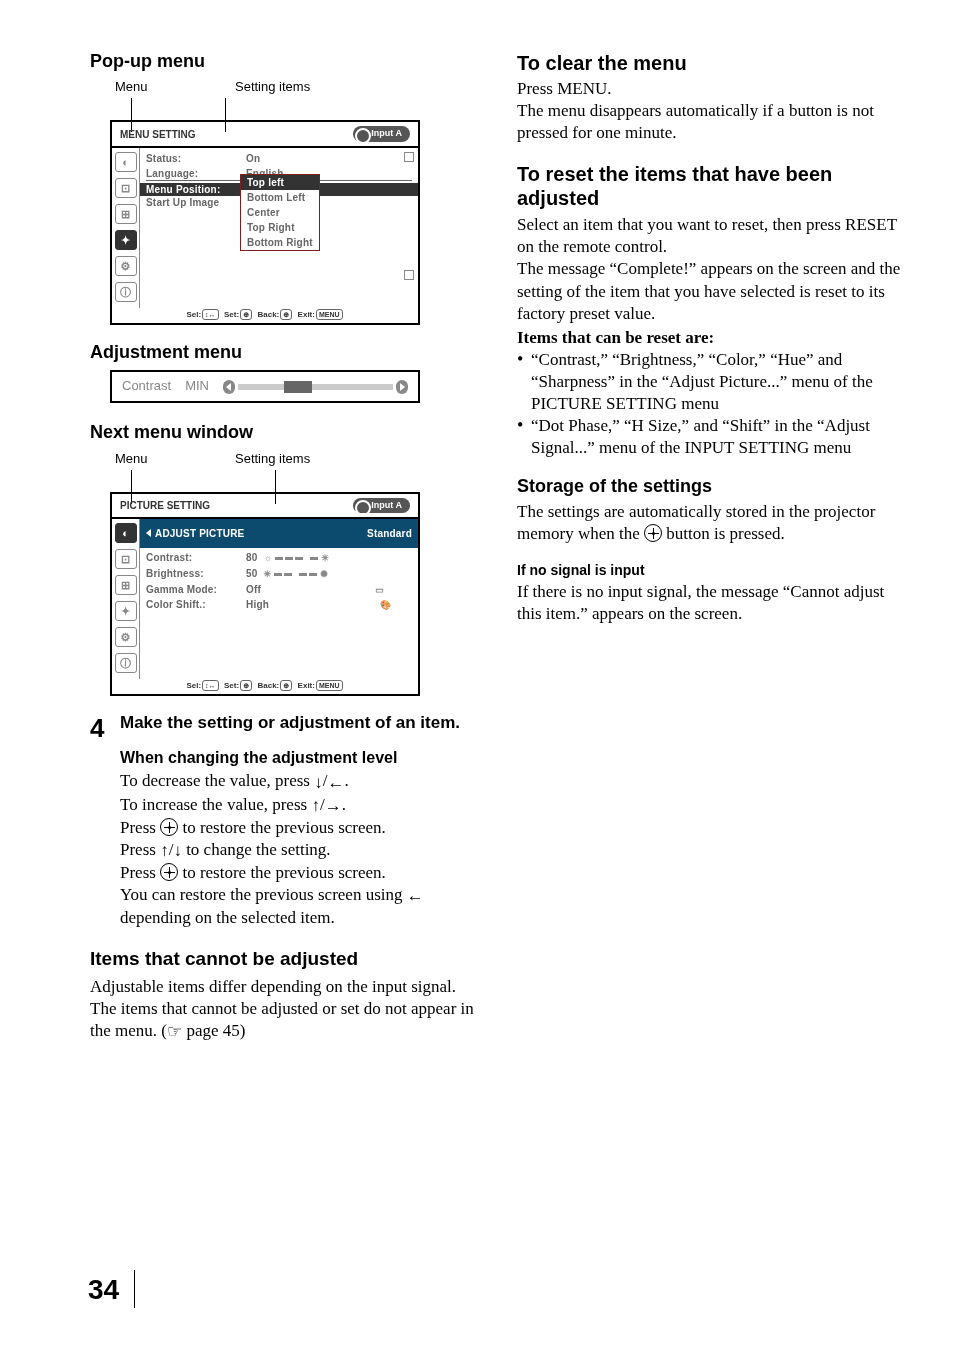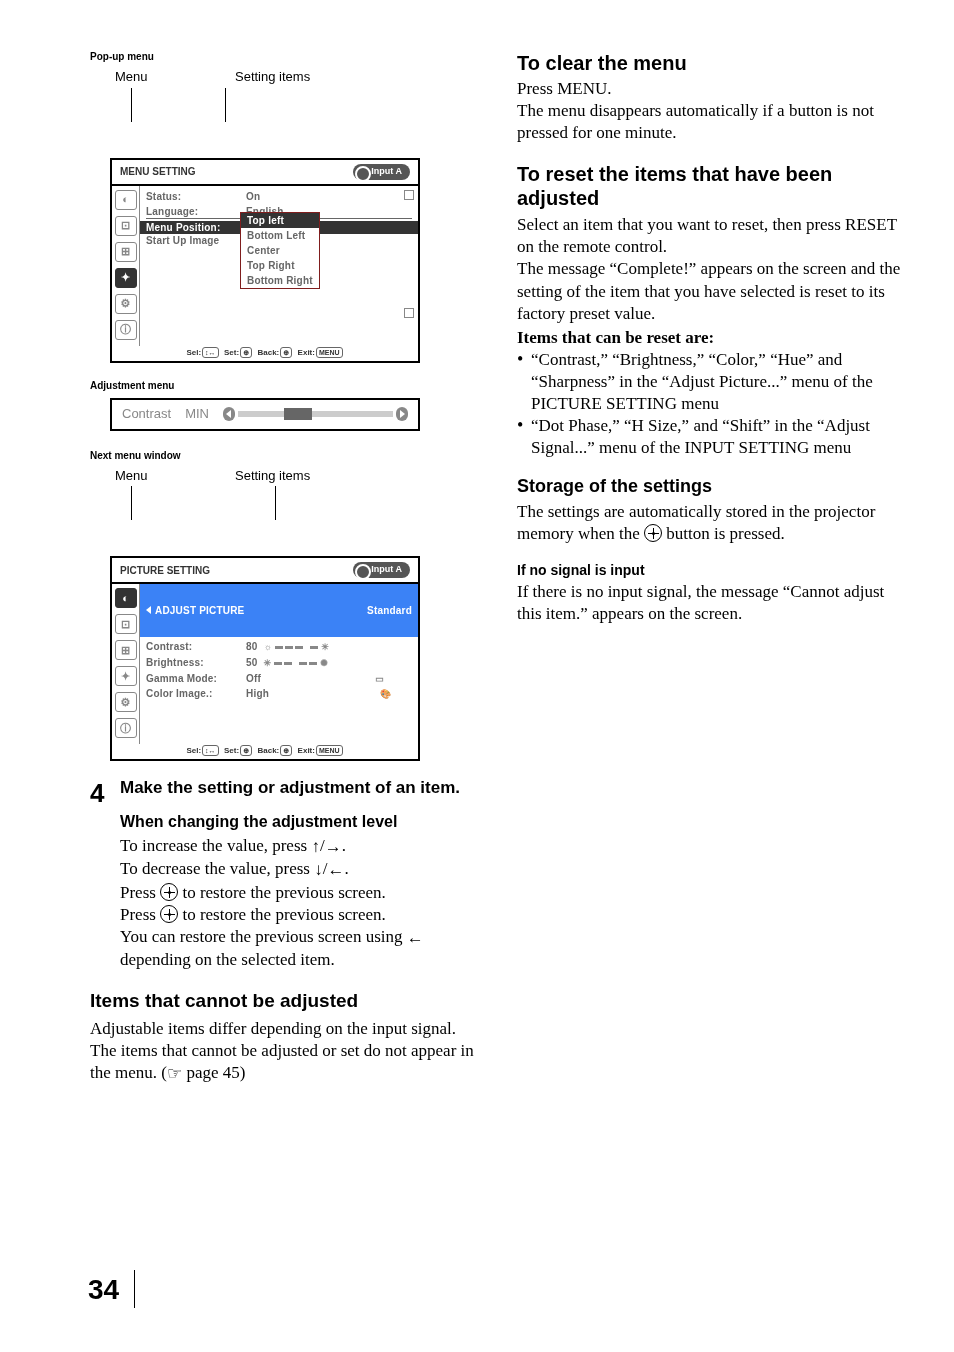--- a/index.html
+++ b/index.html
@@ -19,35 +19,34 @@
       gap: 40px;
     }
     .col {
       flex: 1;
       min-width: 0;
     }
     .bold { font-weight: bold; }
     .sec-label {
       font-family: Arial, Helvetica, sans-serif;
       font-weight: bold;
-      font-size: 10px;
+      font-size: 18px;
       margin-bottom: 6px;
     }
     
     .menu-box {
       border: 2px solid #000;
       width: 310px;
       margin-left: 20px;
       margin-bottom: 16px;
       font-family: Arial, Helvetica, sans-serif;
       font-size: 10px;
       font-weight: bold;
       color: #666;
       position: relative;
-      margin-top: 48px;
     }
     .menu-header {
       display: flex;
       justify-content: space-between;
       align-items: center;
       padding: 4px 8px;
       border-bottom: 2px solid #000;
     }
     .menu-header-title { color: #333; }
     .input-badge {
@@ -343,24 +342,24 @@
       gap: 2px;
       vertical-align: middle;
     }
     .pbar .seg {
       width: 8px; height: 3px; background: #888;
     }
     .pbar .seg.gap { width: 3px; background: transparent; }
     .tiny-icon { font-size: 9px; color: #888; }
     .standard-row {
       display: flex;
-      background: #3b82f6;
+      background: #0c4a6e;
       color: #fff;
       margin: -4px -6px 3px;
-      padding: 20px 6px;
+      padding: 8px 6px;
       justify-content: space-between;
       align-items: center;
       gap: 22px;
     }
     .standard-row .tri {
       width:0; height:0;
       border-top:4px solid transparent;
       border-bottom:4px solid transparent;
       border-right:5px solid #fff;
       display:inline-block;
@@ -510,21 +509,21 @@
               <span class="tiny-icon">✺</span>
             </div>
           </div>
           <div class="menu-row">
             <div class="menu-key">Gamma Mode:</div>
             <div class="menu-val"><span>Off</span>
               <span class="right-col-sm" style="text-align:right;"><span class="tiny-icon">▭</span></span>
             </div>
           </div>
           <div class="menu-row">
-            <div class="menu-key">Color Image.:</div>
+            <div class="menu-key">Color Shift.:</div>
             <div class="menu-val"><span>High</span>
               <span class="right-col-sm" style="text-align:right;"><span class="tiny-icon">🎨</span></span>
             </div>
           </div>
         </div>
       </div>
       <div class="menu-footer">
         <b>Sel:</b><span>↕↔</span>&nbsp;
         <b>Set:</b><span>⊕</span>&nbsp;
         <b>Back:</b><span>⊕</span>&nbsp;
@@ -532,29 +531,32 @@
       </div>
     </div>
 
     <div class="step-row">
       <div class="step-num">4</div>
       <div class="step-body">
         <div class="step-head">Make the setting or adjustment of an item.</div>
 
         <div class="subhead">When changing the adjustment level</div>
         <div class="para">
+          <span>To decrease the value, press </span><span class="icon-arrow arrow-down"></span>/<span class="icon-arrow arrow-left"></span>.
+        </div>
+        <div class="para">
           <span>To increase the value, press </span><span class="icon-arrow arrow-up"></span>/<span class="icon-arrow arrow-right"></span>.
-        </div>
-        <div class="para">
-          <span>To decrease the value, press </span><span class="icon-arrow arrow-down"></span>/<span class="icon-arrow arrow-left"></span>.
         </div>
         <div class="para">
           <span>Press </span><span class="btn-circle"><span class="dot"></span></span><span> to restore the previous screen.</span>
         </div>
 
+        <div class="para">
+          <span>Press </span><span class="icon-arrow arrow-up"></span>/<span class="icon-arrow arrow-down"></span><span> to change the setting.</span>
+        </div>
         <div class="para">
           <span>Press </span><span class="btn-circle"><span class="dot"></span></span><span> to restore the previous screen.</span>
         </div>
         <div class="para">
           <span>You can restore the previous screen using </span><span class="icon-arrow arrow-left"></span><span> depending on the selected item.</span>
         </div>
       </div>
     </div>
 
     <div class="h2">Items that cannot be adjusted</div>

